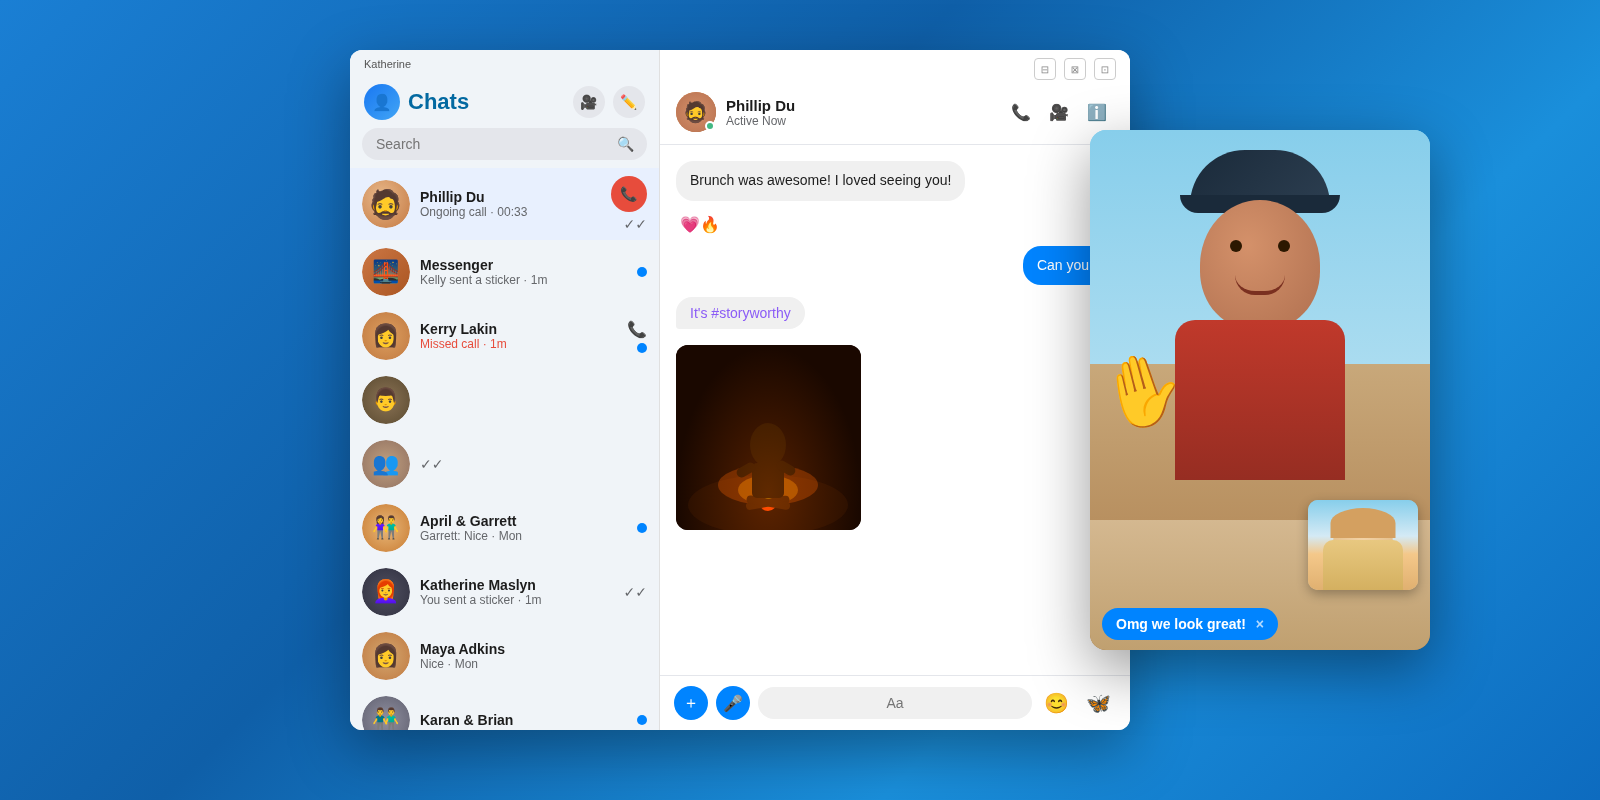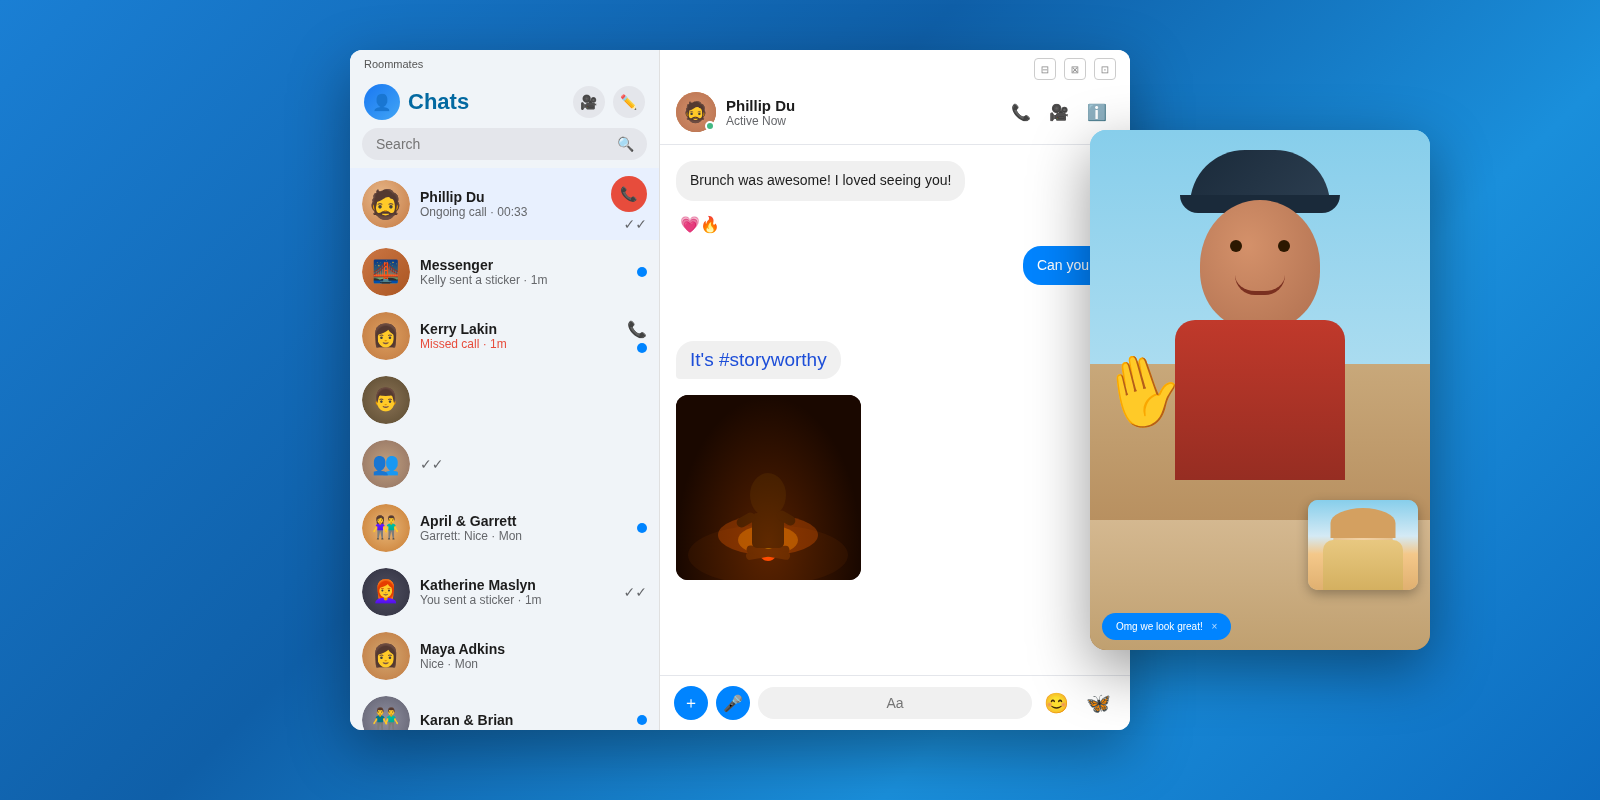--- a/index.html
+++ b/index.html
@@ -312,27 +312,26 @@
 
     .msg-reactions {
       font-size: 16px;
       margin-top: 2px;
       align-self: flex-start;
       margin-left: 4px;
     }
 
     .storyworthy-label {
       background: #f0f0f0;
-      color: #1d4ed8;
+      color: #8b5cf6;
       border-radius: 18px 18px 18px 4px;
       padding: 8px 14px;
-      font-size: 19px;
+      font-size: 14px;
       align-self: flex-start;
       margin-bottom: 4px;
-      margin-top: 44px;
     }
 
     
     .campfire-scene {
       width: 185px;
       height: 185px;
       background: radial-gradient(ellipse at bottom, #4a1500 0%, #1a0800 60%);
       position: relative;
       overflow: hidden;
       border-radius: 12px;
@@ -399,22 +398,22 @@
     }
 
     .call-bubble {
       position: absolute;
       bottom: 10px;
       left: 12px;
       background: #0084ff;
       color: white;
       padding: 8px 14px;
       border-radius: 18px;
-      font-size: 10px;
-      font-weight: 400;
+      font-size: 14px;
+      font-weight: 700;
     }
 
     .call-bubble-close {
       display: inline-block;
       margin-left: 6px;
       color: rgba(255,255,255,0.7);
       cursor: pointer;
     }
 
     
@@ -478,21 +477,21 @@
     }
   </style>
 </head>
 <body>
 
 <div style="position: relative; width: 900px; height: 700px;">
 
   <div class="messenger-window">
 
     <div class="sidebar">
-      <div class="sidebar-title-bar">Roommates</div>
+      <div class="sidebar-title-bar">Katherine</div>
 
       <div class="sidebar-header">
         <div class="sidebar-avatar">👤</div>
         <div class="sidebar-header-title">Chats</div>
         <div class="sidebar-header-icons">
           <button class="icon-btn">🎥</button>
           <button class="icon-btn">✏️</button>
         </div>
       </div>
 

